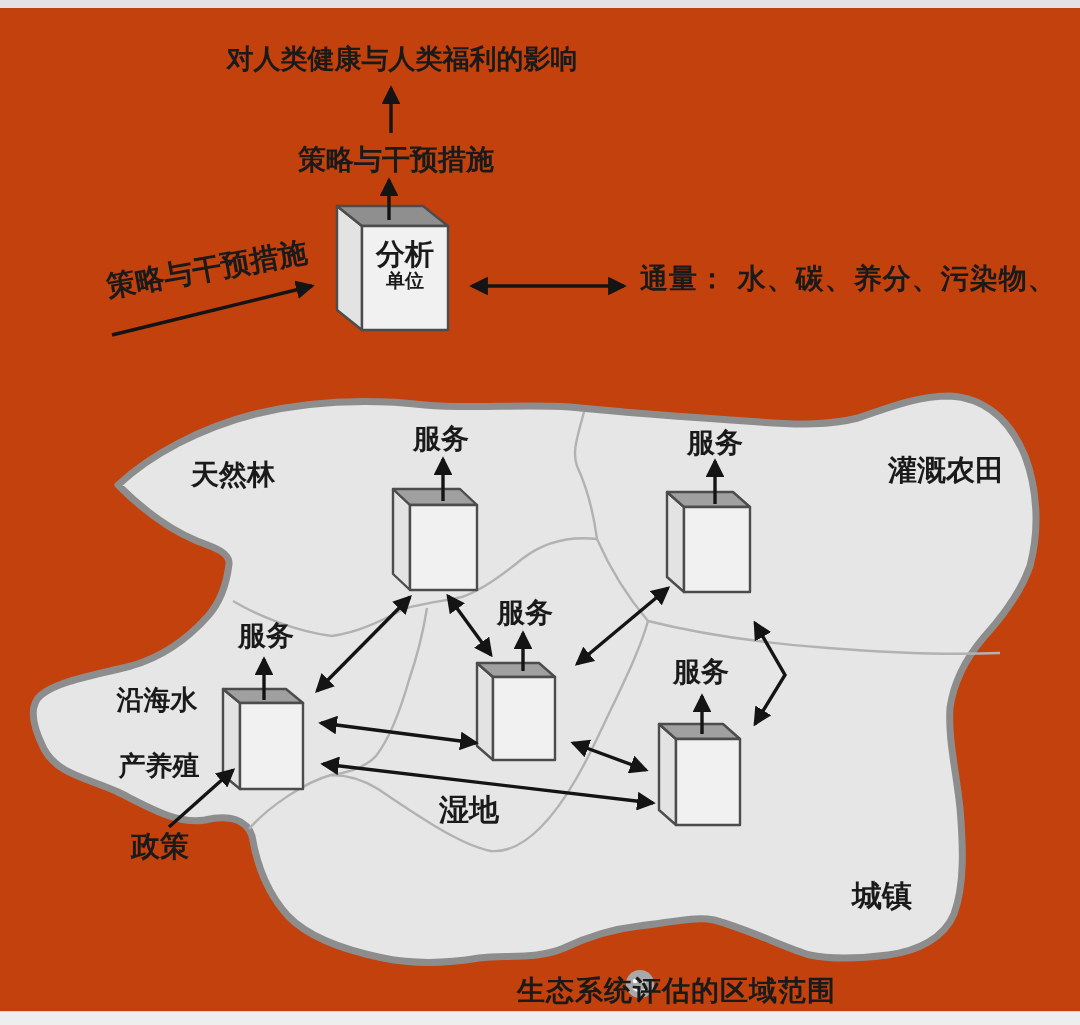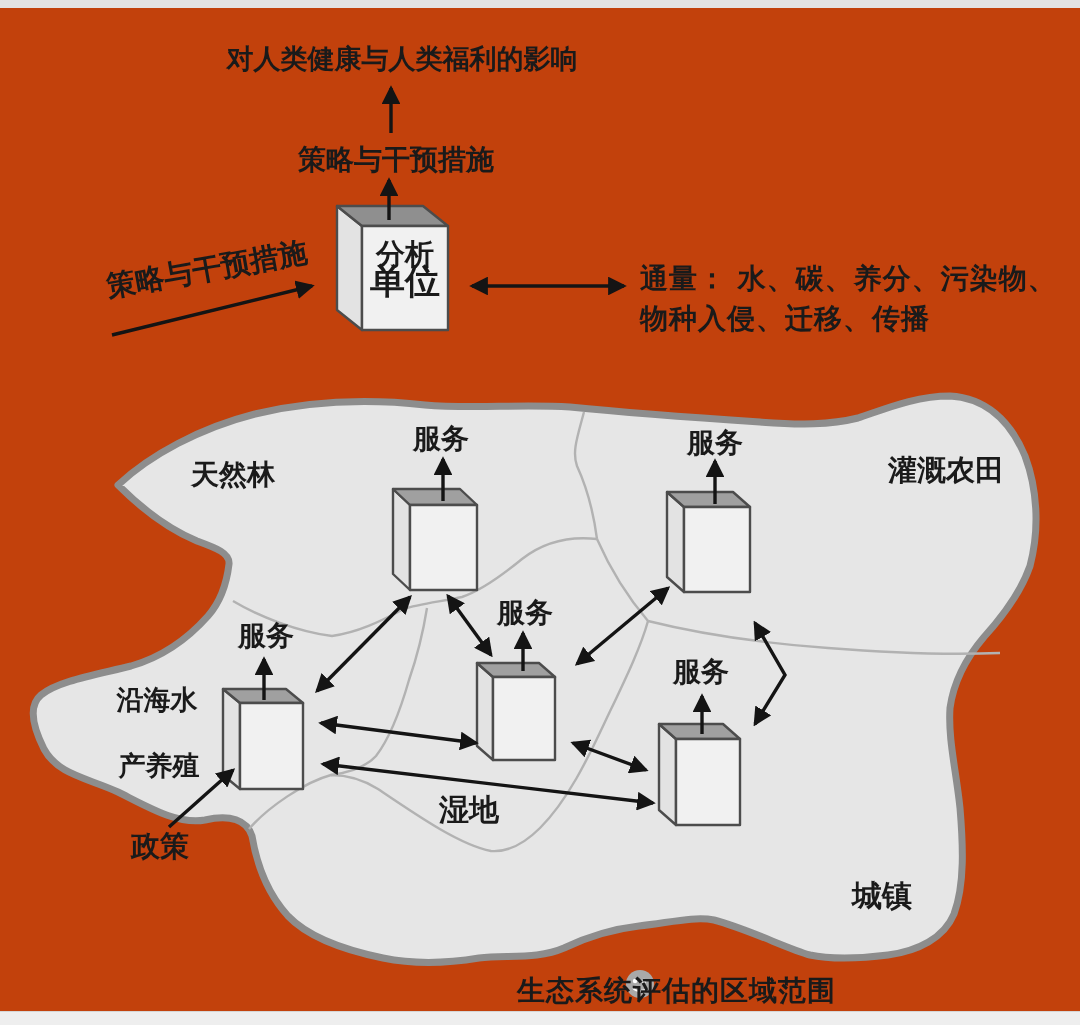--- a/index.html
+++ b/index.html
@@ -140,23 +140,22 @@
     <path class="ar" d="M323,756 L653,795" marker-start="url(#ah)" marker-end="url(#ah)"></path>
     <path class="ar" d="M573,735 L646,762" marker-start="url(#ah)" marker-end="url(#ah)"></path>
 
     <path class="ar" d="M169,819 L233,762" marker-end="url(#ah)"></path>
   </svg>
 
   <div class="lbl" style="left:402px;top:36px;font-size:27px;letter-spacing:0px;">对人类健康与人类福利的影响</div>
   <div class="lbl" style="left:396px;top:137px;font-size:28px;">策略与干预措施</div>
   <div class="lbl rot" style="left:207px;top:246px;font-size:29px;">策略与干预措施</div>
   <div class="lbl" style="left:405px;top:231px;font-size:29px;">分析</div>
-  <div class="lbl" style="left:405px;top:254px;font-size:35px;">单位</div>
+  <div class="lbl" style="left:405px;top:262px;font-size:19px;">单位</div>
   <div class="lbl-left" style="left:640px;top:256px;font-size:28px;letter-spacing:1px;">通量： 水、碳、养分、污染物、</div>
-  <div class="lbl-left" style="left:640px;top:296px;font-size:28px;letter-spacing:1px;">物种入侵、迁移、传播</div>
 
   <div class="lbl" style="left:233px;top:452px;font-size:28px;">天然林</div>
   <div class="lbl" style="left:946px;top:447px;font-size:29px;">灌溉农田</div>
   <div class="lbl" style="left:157px;top:677px;font-size:27px;">沿海水</div>
   <div class="lbl" style="left:159px;top:743px;font-size:27px;">产养殖</div>
   <div class="lbl" style="left:469px;top:785px;font-size:30px;">湿地</div>
   <div class="lbl" style="left:882px;top:871px;font-size:30px;">城镇</div>
 
   <div class="lbl" style="left:441px;top:416px;font-size:28px;">服务</div>
   <div class="lbl" style="left:715px;top:420px;font-size:28px;">服务</div>

